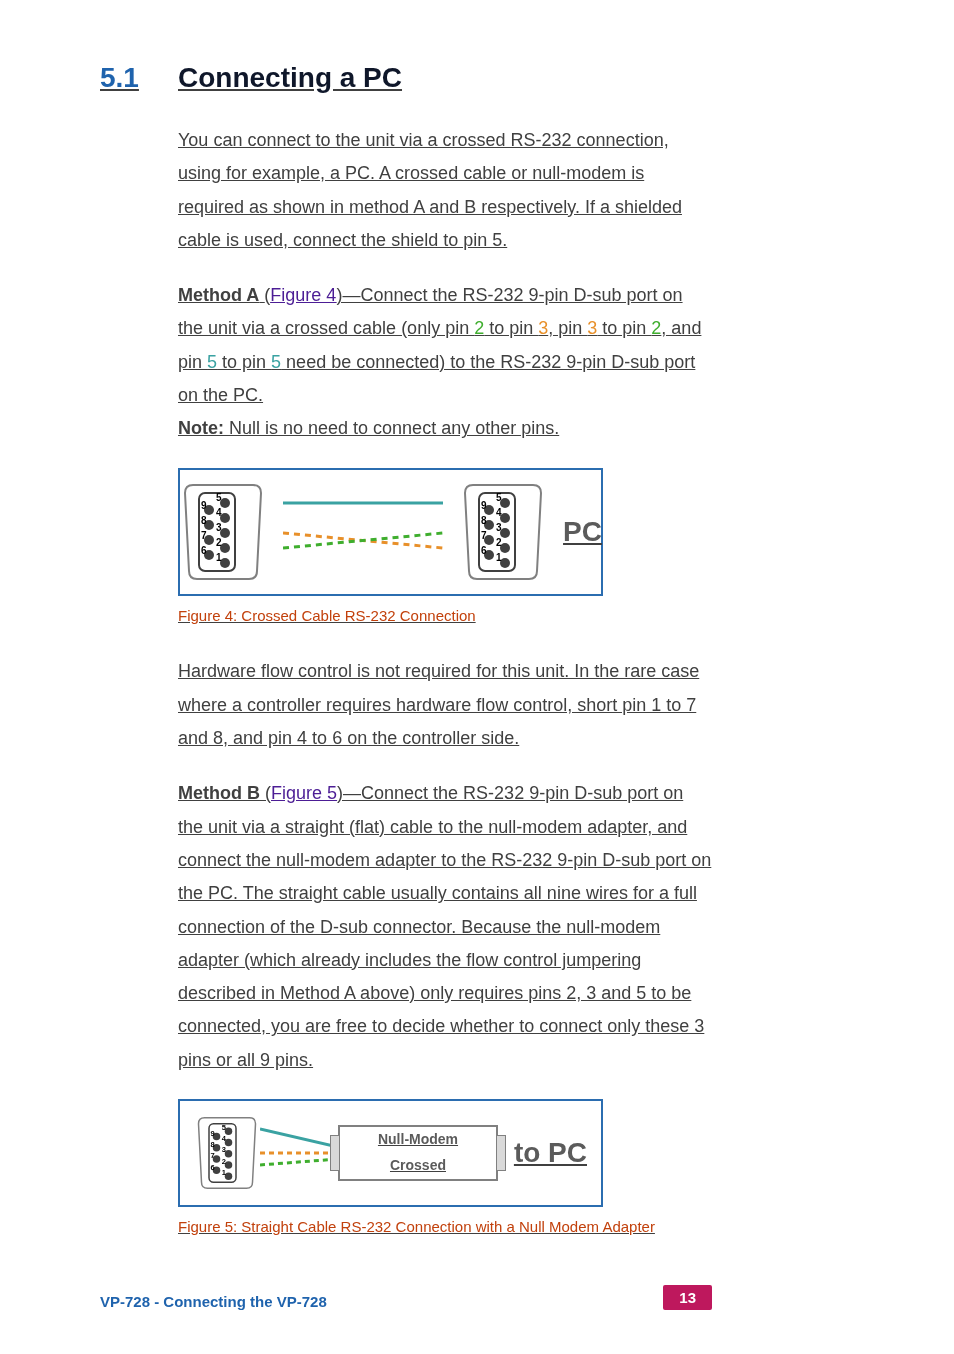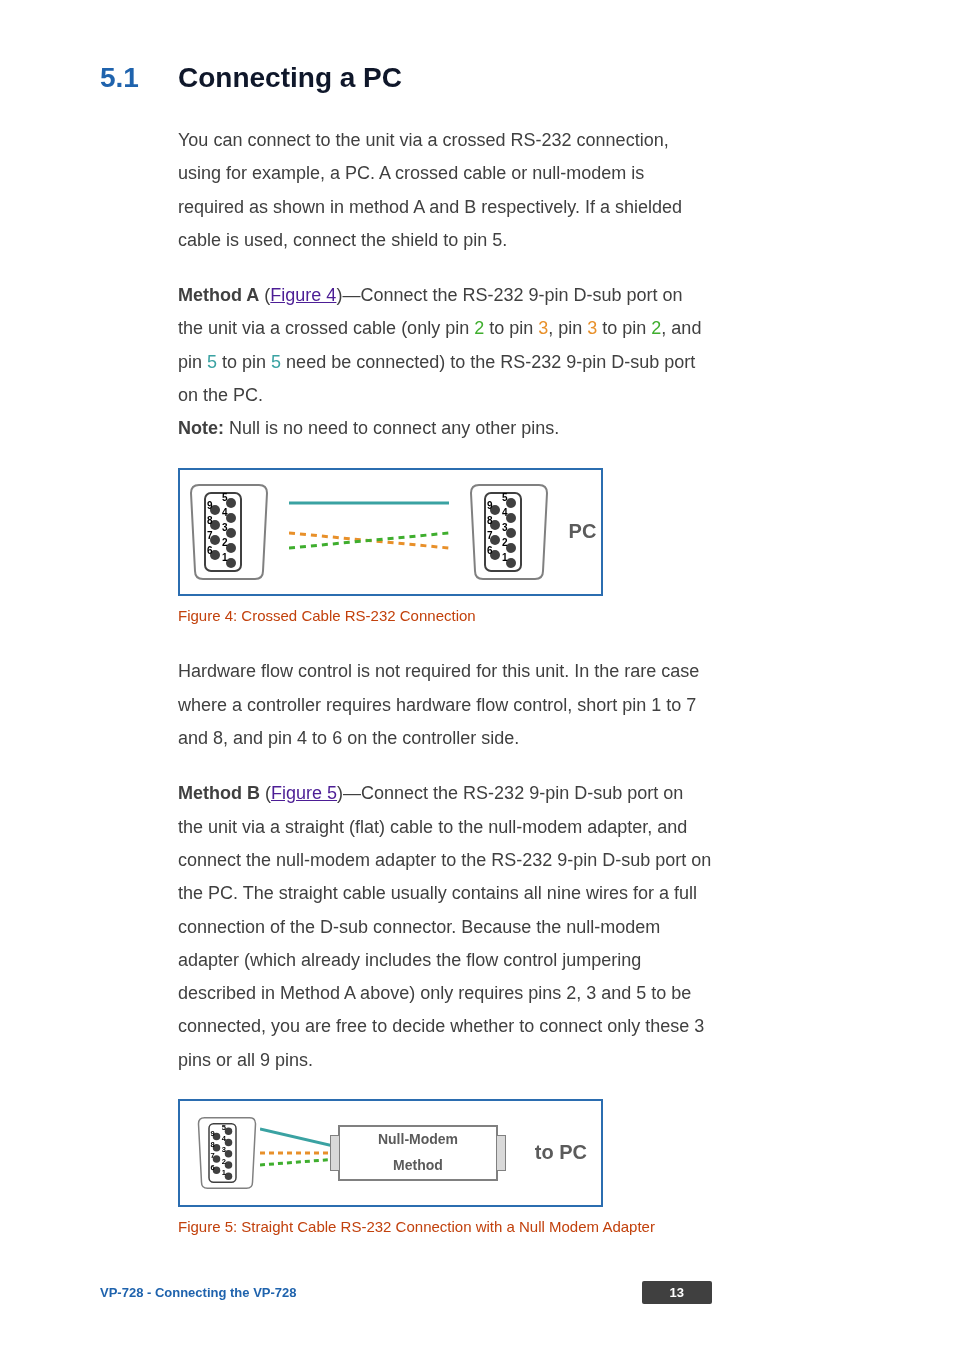--- a/index.html
+++ b/index.html
@@ -9,20 +9,21 @@
     width: 954px;
     font-family: Arial, Helvetica, sans-serif;
     color: #404040;
   }
   .page {
     box-sizing: border-box;
     width: 802px;
     min-height: 1354px;
     padding: 62px 90px 40px 100px;
     position: relative;
+    text-decoration: underline;
   }
   .heading-row {
     display: flex;
     align-items: baseline;
     margin-bottom: 30px;
   }
   .heading-num {
     color: #1f63ad;
     font-size: 28px;
     font-weight: 700;
@@ -62,21 +63,21 @@
     gap: 16px;
     box-sizing: border-box;
     padding: 10px 12px;
   }
   .figure-caption {
     font-size: 15px;
     color: #c2410c;
     margin-bottom: 26px;
   }
   .pc-label {
-    font-size: 20px;
+    font-size: 28px;
     font-weight: 700;
     color: #5b5b5b;
     font-family: Arial, sans-serif;
   }
 
   .dsub-outer {
     position: relative;
     width: 88px;
     height: 98px;
   }
@@ -112,31 +113,31 @@
     background: #d9d9d9;
     border: 1px solid #808080;
   }
   .null-modem-bar::before { left: -10px; }
   .null-modem-bar::after  { right: -10px; }
 
   .footer {
     position: absolute;
     left: 100px;
     right: 90px;
-    bottom: 50px;
-    display: flex;
-    align-items: center;
+    bottom: 44px;
+    display: flex;
+    align-items: flex-end;
     justify-content: space-between;
-    font-size: 13px;
+    font-size: 15px;
   }
   .footer-left { color: #1f63ad; font-weight: 700; }
   .footer-right {
-    background: #404040;
+    background: #be185d;
     color: #ffffff;
-    padding: 4px 28px;
+    padding: 4px 16px;
     font-weight: 700;
     border-radius: 2px;
   }
 
   .fig5-box {
     border: 2px solid #2b6db0;
     width: 425px;
     height: 108px;
     display: flex;
     align-items: center;
@@ -281,21 +282,21 @@
             </g>
           </svg>
         </div>
         <svg class="fig5-wires" viewBox="0 0 78 80">
           <line x1="0" y1="16" x2="78" y2="34" stroke="#3aa2a2" stroke-width="3"></line>
           <line x1="0" y1="40" x2="78" y2="40" stroke="#e8902a" stroke-width="3" stroke-dasharray="5 4"></line>
           <line x1="0" y1="52" x2="78" y2="46" stroke="#3fae2e" stroke-width="3" stroke-dasharray="5 4"></line>
         </svg>
         <div class="null-modem-bar">
           <span style="white-space:pre-line">Null-Modem
-Method</span>
+Crossed</span>
         </div>
       </div>
       <span class="pc-label">to PC</span>
     </div>
     <div class="figure-caption">Figure 5: Straight Cable RS-232 Connection with a Null Modem Adapter</div>
 
   </div>
 
   <div class="footer">
     <span class="footer-left">VP-728 - Connecting the VP-728</span>

